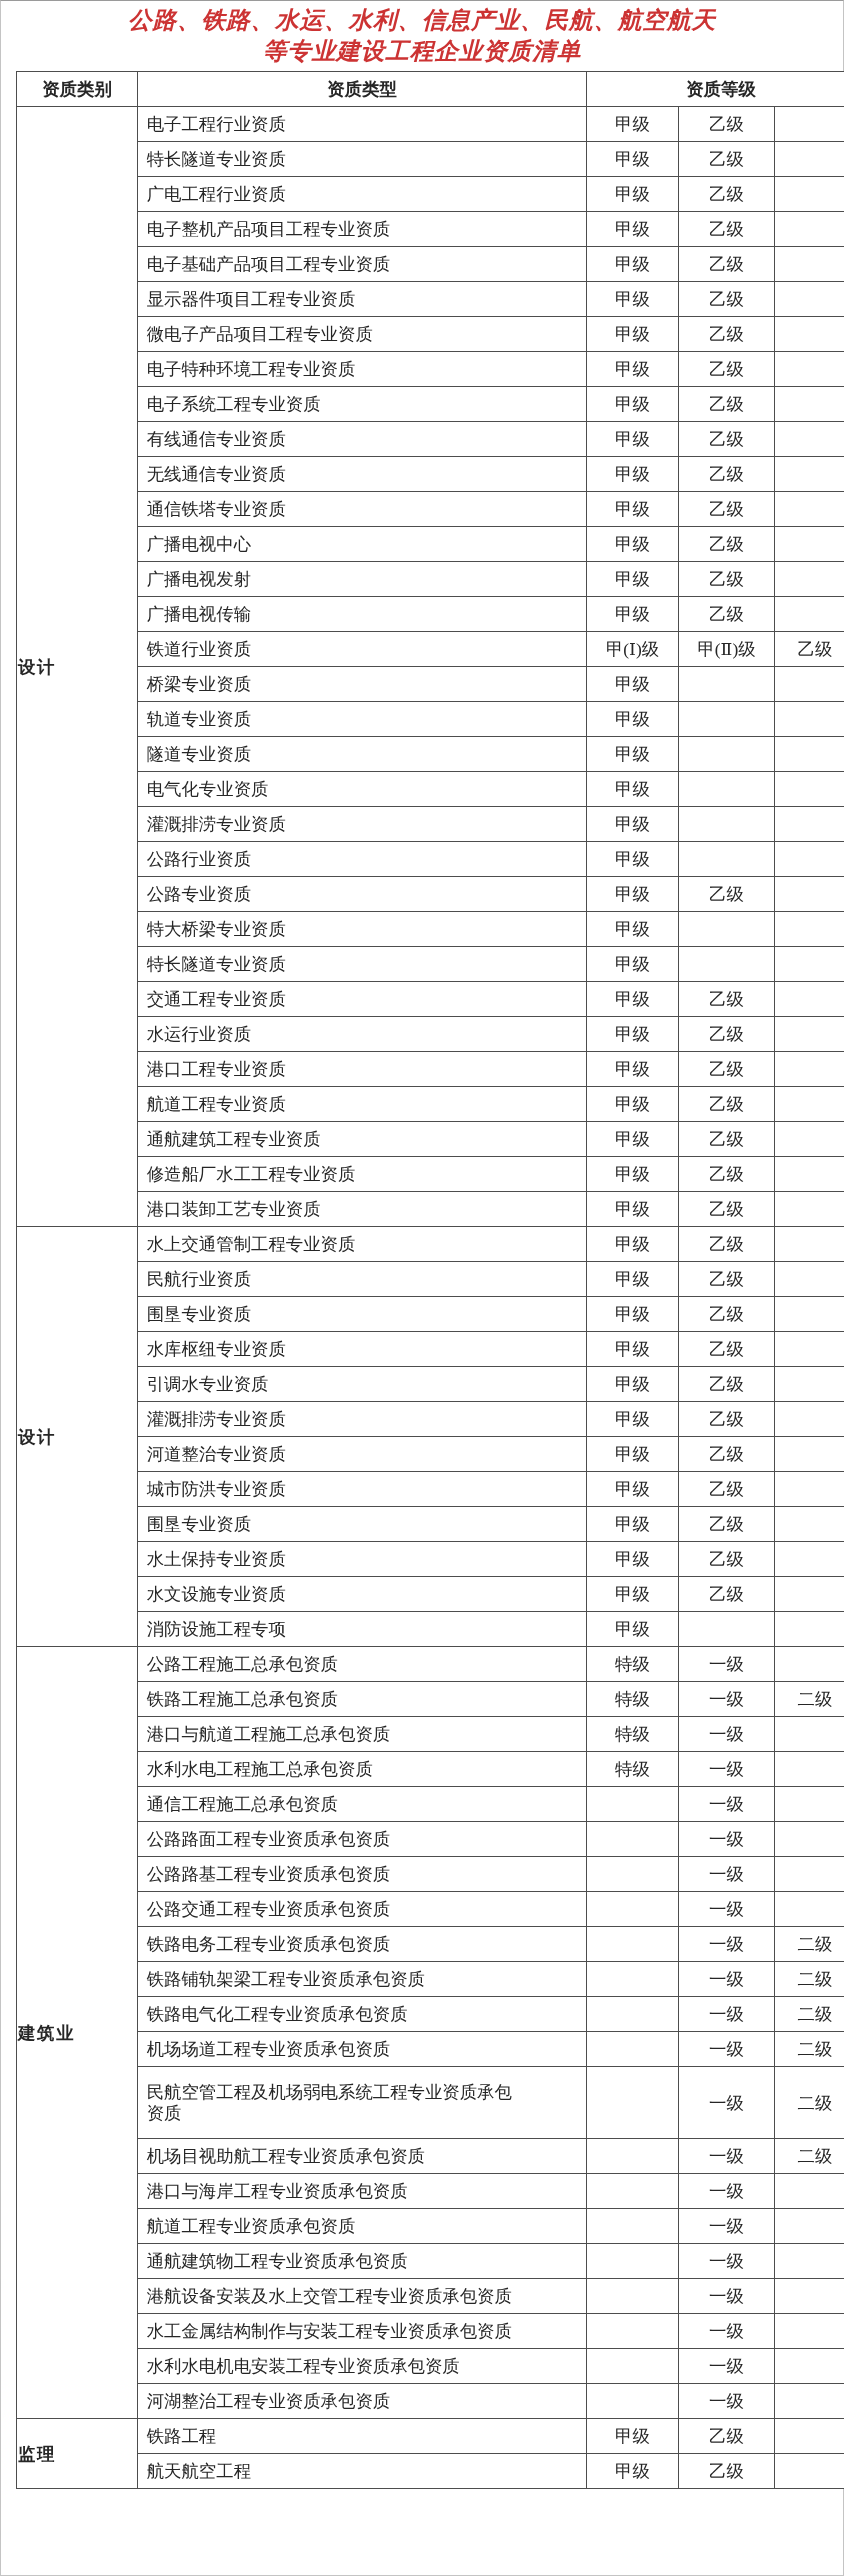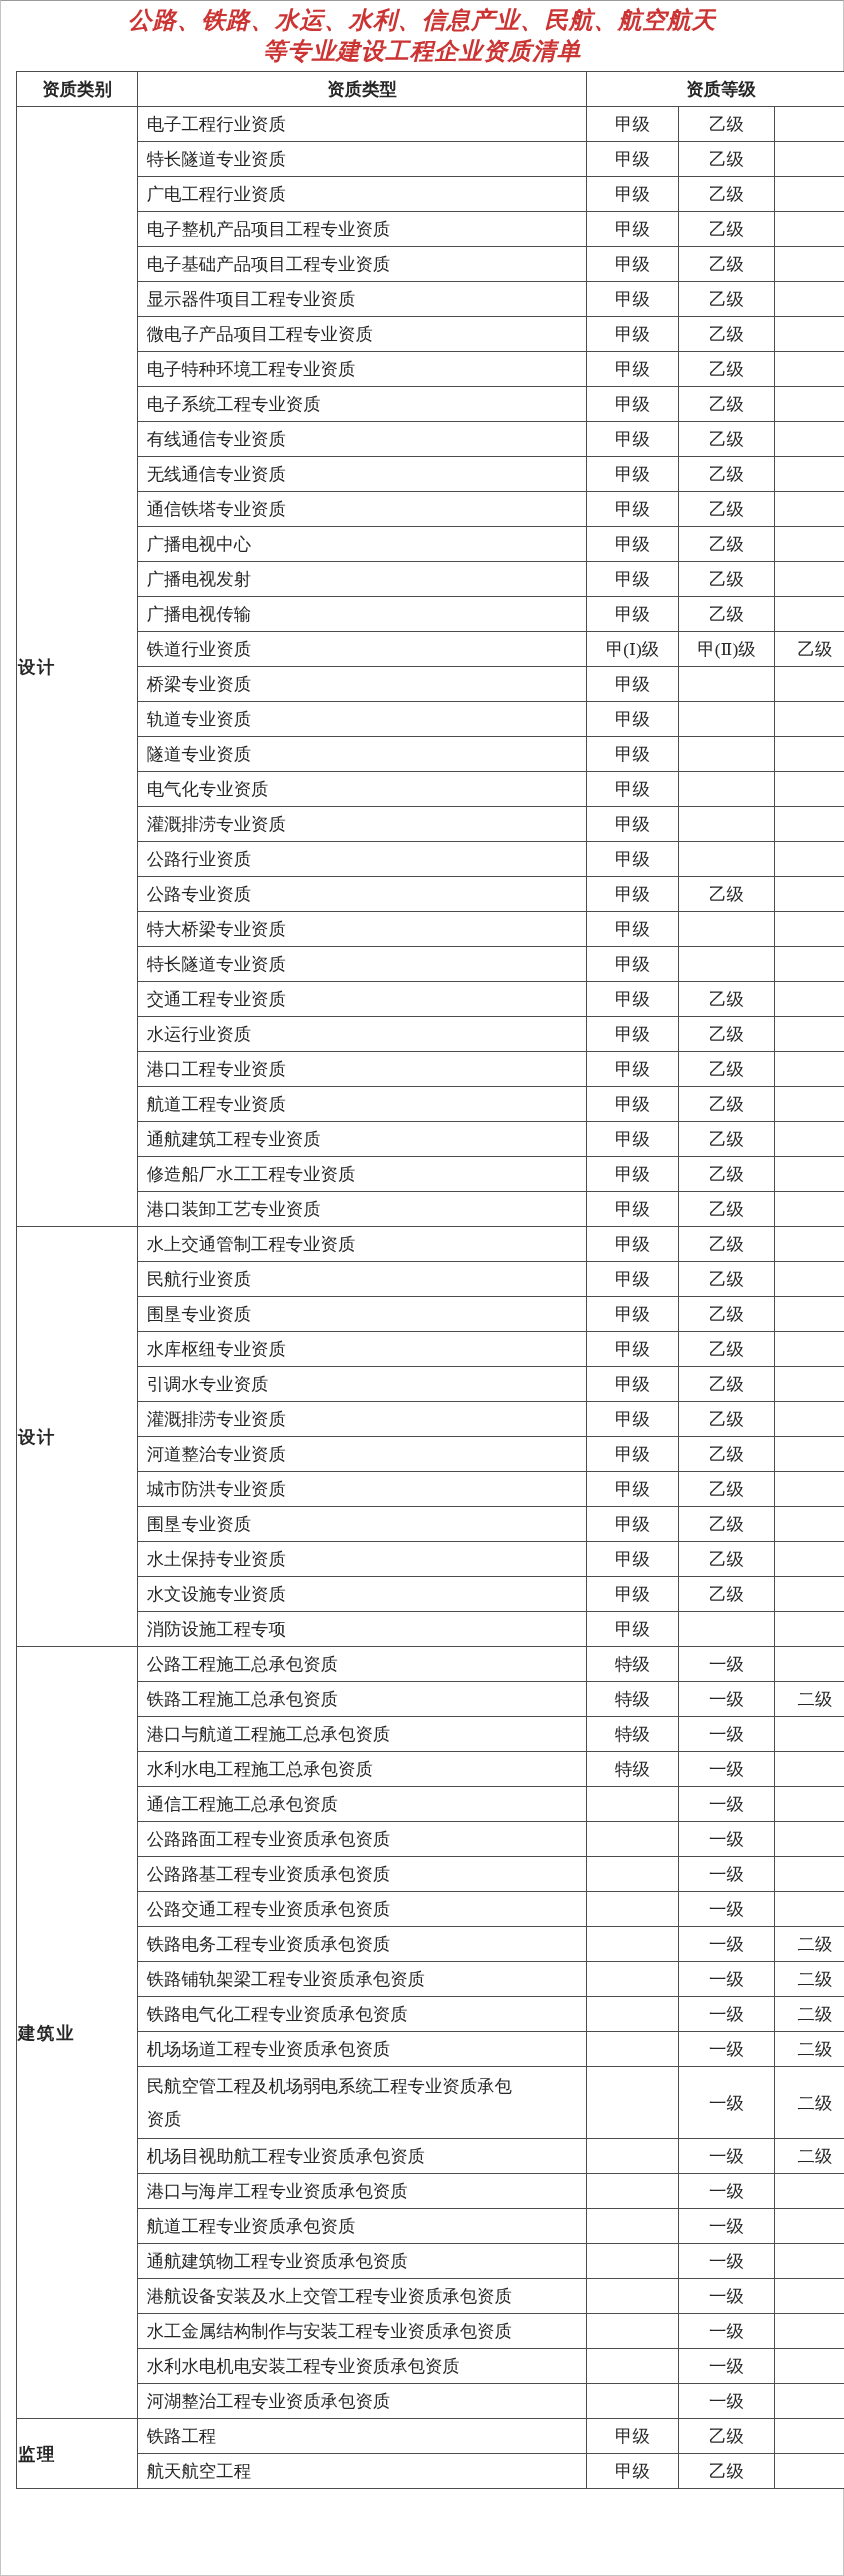--- a/index.html
+++ b/index.html
@@ -65,21 +65,21 @@
     letter-spacing: 1.7px;
   }
   td.cell-type {
     text-align: left;
     padding-left: 8.7px;
     padding-right: 5.2px;
   }
   td.grade { text-align: center; }
   tr.section-start td { border-top: 1.7px solid var(--grid-dark); }
   tr.tall td { height: 72px; }
-  tr.tall td.cell-type span { display: inline-block; width: 373px; line-height: 33px; }
+  tr.tall td.cell-type span { display: inline-block; width: 373px; line-height: 21px; }
 </style>
 </head>
 <body>
 
 <div class="page">
 
   <div class="title-block">
     <div>公路、铁路、水运、水利、信息产业、民航、航空航天</div>
     <div>等专业建设工程企业资质清单</div>
   </div>

